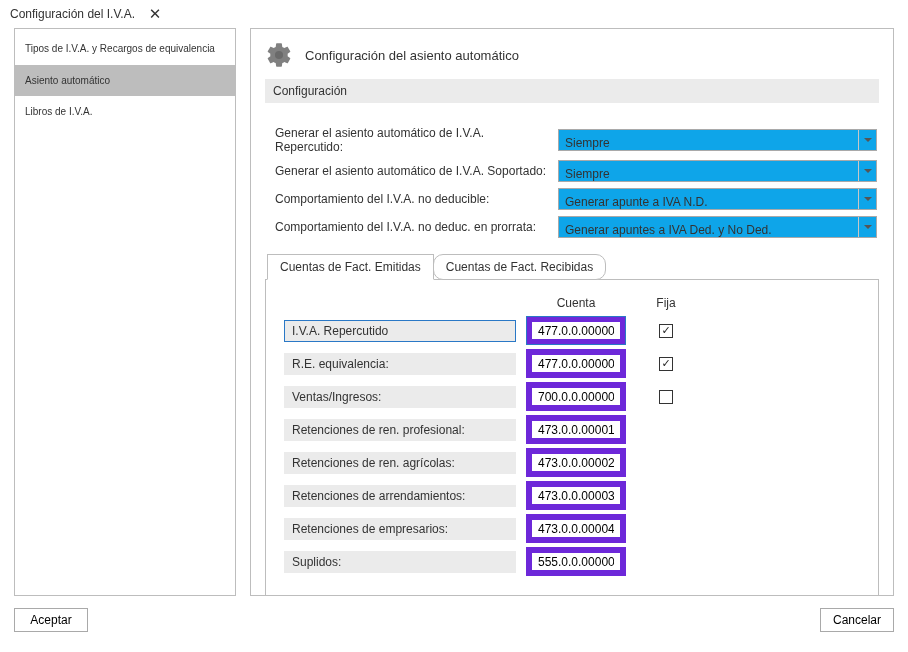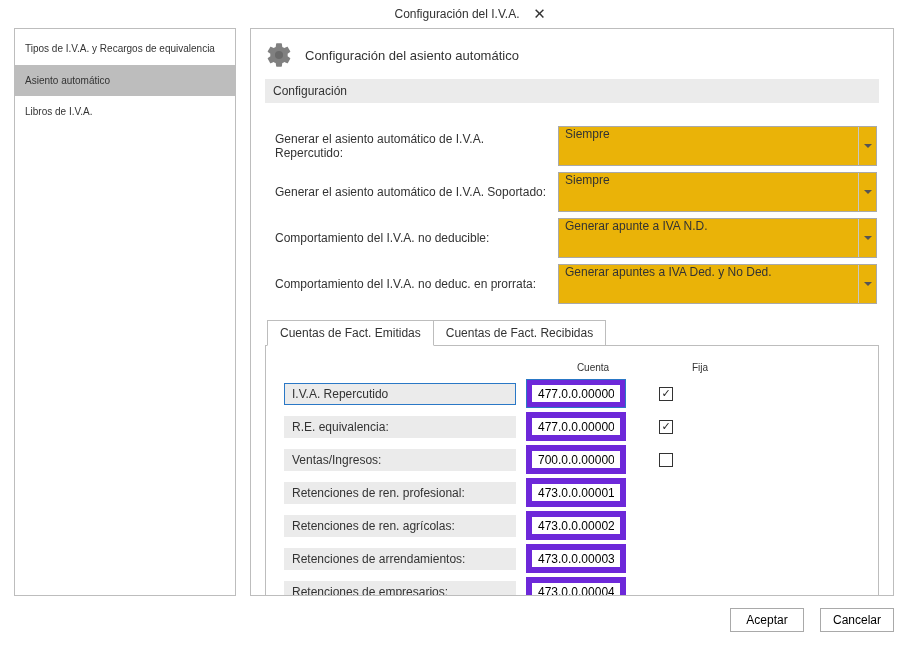--- a/index.html
+++ b/index.html
@@ -9,24 +9,23 @@
     font-size: 12px;
     color: #333;
     background: #fff;
     width: 908px;
     height: 652px;
     overflow: hidden;
   }
   .titlebar {
     display: flex;
     align-items: center;
-    justify-content: center;
+    justify-content: flex-start;
     padding: 4px 8px 4px 10px;
     height: 28px;
-    margin-left: 44px;
   }
   .titlebar .title { font-size: 12px; }
   .close-x {
     width: 40px;
     text-align: center;
     font-size: 15px;
     line-height: 20px;
     cursor: pointer;
     font-family: Arial, sans-serif;
   }
@@ -80,25 +79,25 @@
     display: grid;
     grid-template-columns: 275px 1fr;
     row-gap: 6px;
     column-gap: 8px;
     align-items: center;
     padding: 0 2px 10px 10px;
   }
   .form-grid label { font-size: 12px; }
   .combo {
     display: flex;
-    align-items: flex-start;
+    align-items: flex-end;
     justify-content: space-between;
     border: 1px solid #a9a9a9;
-    height: 40px;
-    background: #eab308;
+    height: 22px;
+    background: #0ea5e9;
     padding: 0 0 0 6px;
     font-size: 12px;
     cursor: pointer;
   }
   .combo .arrow {
     width: 18px;
     height: 100%;
     border-left: 1px solid #c7c7c7;
     display: flex;
     align-items: center;
@@ -117,32 +116,32 @@
     padding: 5px 12px;
     font-size: 12px;
     cursor: pointer;
     position: relative;
     background: #fff;
   }
   .tab.active {
     border-bottom: 1px solid #fff;
     z-index: 2;
   }
-  .tab + .tab { margin-left: -1px; }
+  .tab + .tab { margin-left: -1px; border-radius: 10px; }
   .tab-pane {
     border: 1px solid #bdbdbd;
     margin-top: -1px;
     padding: 14px 18px 26px 18px;
   }
   .grid-head {
     display: grid;
     grid-template-columns: 232px 100px 60px;
-    gap: 27px;
+    gap: 10px;
     padding: 2px 0 6px 0;
-    font-size: 10px;
+    font-size: 12px;
   }
   .grid-head .c2 { text-align: center; }
   .grid-head .c3 { text-align: center; }
   .row {
     display: grid;
     grid-template-columns: 232px 100px 60px;
     gap: 10px;
     align-items: center;
     margin-bottom: 4px;
   }
@@ -183,21 +182,21 @@
   }
   .chk.checked::after {
     content: "✓";
     font-size: 11px;
     line-height: 1;
     color: #222;
   }
 
   .footer {
     display: flex;
-    justify-content: flex-end;
+    justify-content: space-between;
     gap: 16px;
     padding: 12px 14px 0 14px;
   }
   .btn {
     min-width: 74px;
     height: 24px;
     border: 1px solid #a9a9a9;
     background: #fff;
     font-size: 12px;
     cursor: pointer;

